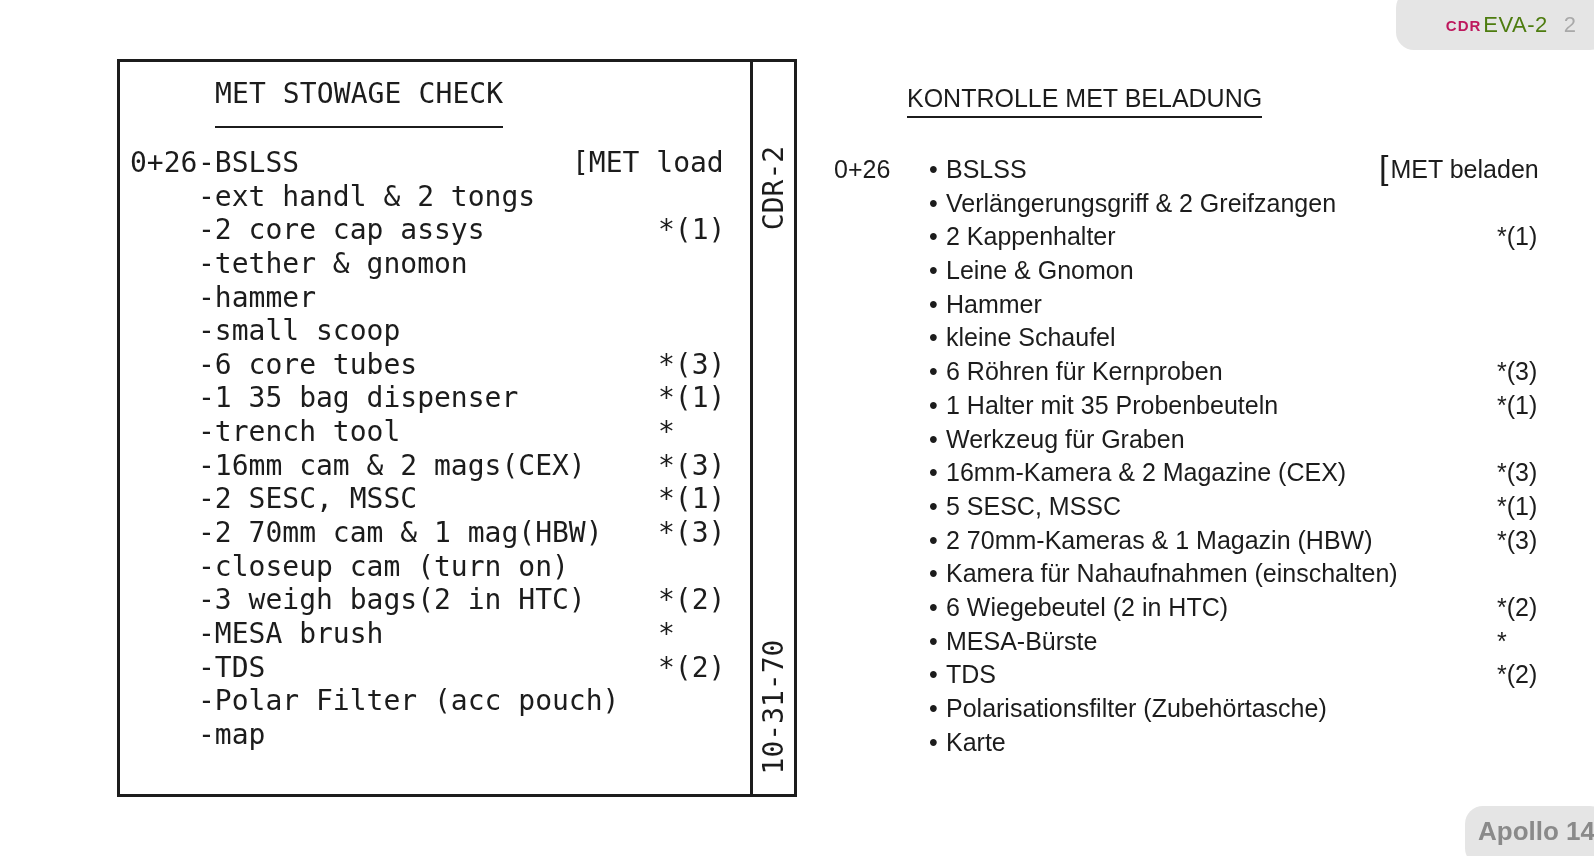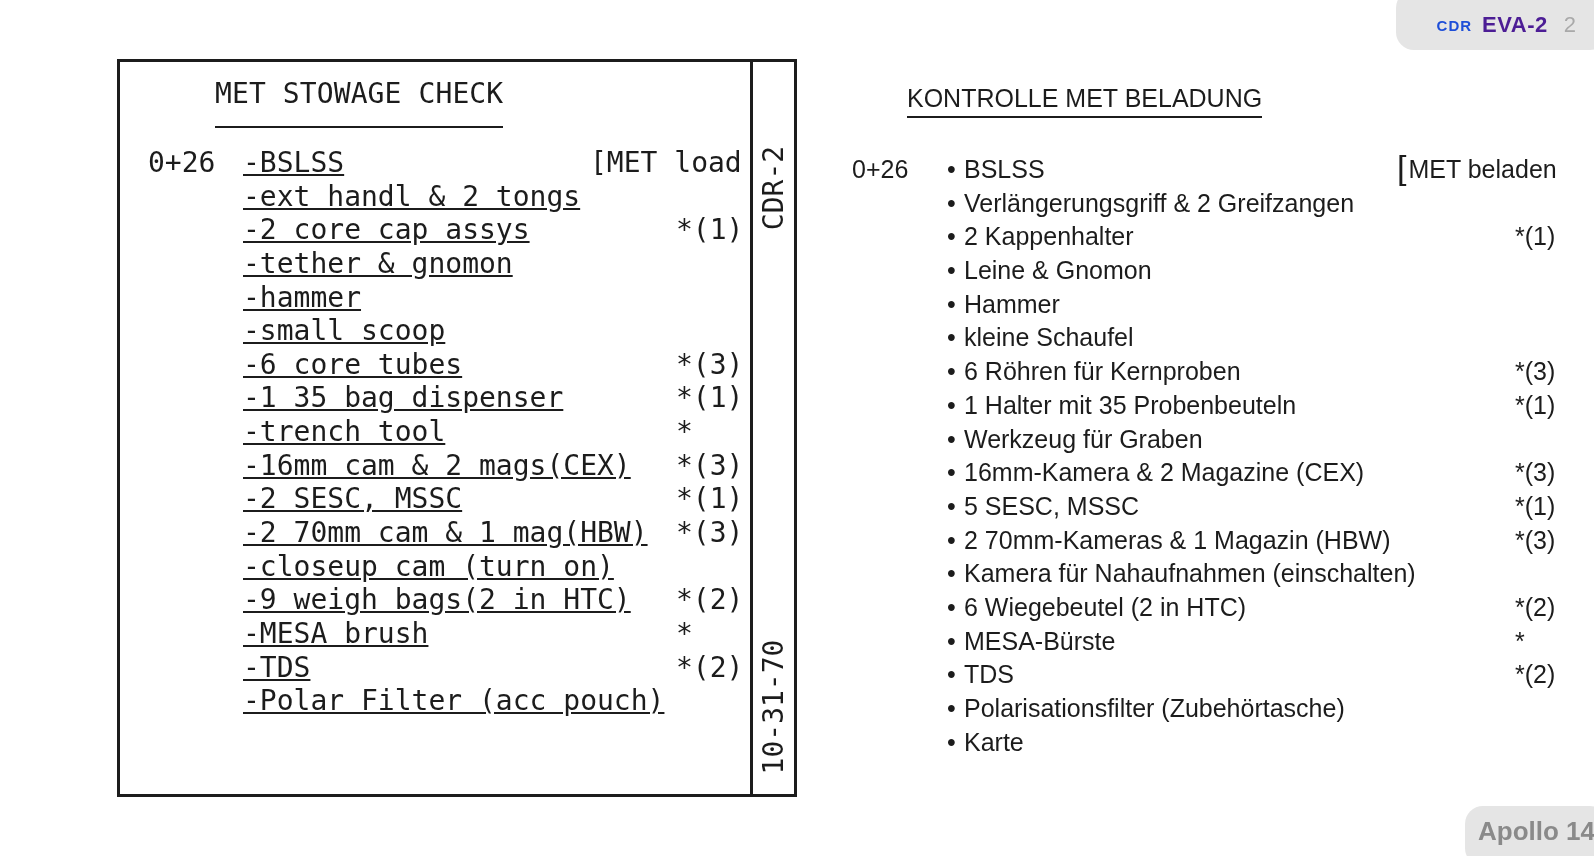--- a/index.html
+++ b/index.html
@@ -8,22 +8,22 @@
     background:#ffffff;color:#1c1c1c;
     font-family:"Liberation Sans",sans-serif;
   }
   
   .badge{position:absolute;background:#e5e5e5;border-radius:18px;}
   .badge-top{
     top:-10px;right:-14px;width:212px;height:60px;
     display:flex;align-items:center;justify-content:flex-end;
     padding:10px 32px 0 0;box-sizing:border-box;
   }
-  .badge-top .crew{font-size:15px;font-weight:bold;color:#1d4ed8;letter-spacing:1px;margin-right:10px;}
-  .badge-top .eva{font-size:22px;font-weight:bold;color:#4c1d95;letter-spacing:0.5px;text-align:right;}
+  .badge-top .crew{font-size:15px;font-weight:bold;color:#be185d;letter-spacing:1px;margin-right:2px;}
+  .badge-top .eva{font-size:22px;font-weight:normal;color:#4d7c0f;letter-spacing:0.5px;text-align:right;}
   .badge-top .pnum{font-size:22px;color:#a9a9a9;margin-left:16px;}
   .badge-bottom{
     bottom:-10px;right:-14px;width:143px;height:60px;
     display:flex;align-items:center;justify-content:center;
     padding-bottom:10px;box-sizing:border-box;
   }
   .badge-bottom .apollo{font-size:26px;font-weight:bold;color:#8a8a8a;}
   
   .box{
     position:absolute;left:117px;top:59px;width:680px;height:738px;
@@ -37,26 +37,26 @@
   }
   .side-divider{position:absolute;left:630px;top:0;bottom:0;border-left:3px solid #1c1c1c;}
   .vlabel{
     position:absolute;white-space:nowrap;
     transform:translate(-50%,-50%) rotate(-90deg);
   }
   .vlabel-top{left:653px;top:126px;}
   .vlabel-bottom{left:653px;top:645px;}
   
   .rows{position:absolute;}
-  .row{position:relative;margin-left:18px;}
+  .row{position:relative;}
   .row span{position:absolute;top:0;white-space:pre;}
   .rows-en{left:0;top:84px;width:674px;}
   .rows-en .row{height:33.65px;line-height:33.65px;}
   .rows-en .time{left:10px;}
-  .rows-en .item{left:105px;text-decoration:underline;}
+  .rows-en .item{left:78px;}
   .rows-en .note-bracket{left:452px;}
   .rows-en .note-star{left:538px;}
   
   .german{position:absolute;left:834px;top:0;width:712px;height:856px;font-size:25px;}
   .g-title{
     position:absolute;left:73px;top:84px;
     border-bottom:2px solid #1c1c1c;padding-bottom:3px;white-space:pre;
   }
   .rows-de{left:0;top:153px;width:712px;}
   .rows-de .row{height:33.7px;line-height:33.7px;}
@@ -123,33 +123,36 @@
         <span class="note note-star">*(1)</span>
       </div>
       <div class="row">
         <span class="item">-2 70mm cam &amp; 1 mag(HBW)</span>
         <span class="note note-star">*(3)</span>
       </div>
       <div class="row">
         <span class="item">-closeup cam (turn on)</span>
       </div>
       <div class="row">
-        <span class="item">-9 weigh bags(2 in HTC)</span>
+        <span class="item">-3 weigh bags(2 in HTC)</span>
         <span class="note note-star">*(2)</span>
       </div>
       <div class="row">
         <span class="item">-MESA brush</span>
         <span class="note note-star">*</span>
       </div>
       <div class="row">
         <span class="item">-TDS</span>
         <span class="note note-star">*(2)</span>
       </div>
       <div class="row">
         <span class="item">-Polar Filter (acc pouch)</span>
+      </div>
+      <div class="row">
+        <span class="item">-map</span>
       </div>
     </div>
   <div class="side-divider"></div>
   <div class="vlabel vlabel-top">CDR-2</div>
   <div class="vlabel vlabel-bottom">10-31-70</div>
 </div>
 
 <div class="german">
   <div class="g-title">KONTROLLE MET BELADUNG</div>
   <div class="rows rows-de" id="de-rows">

